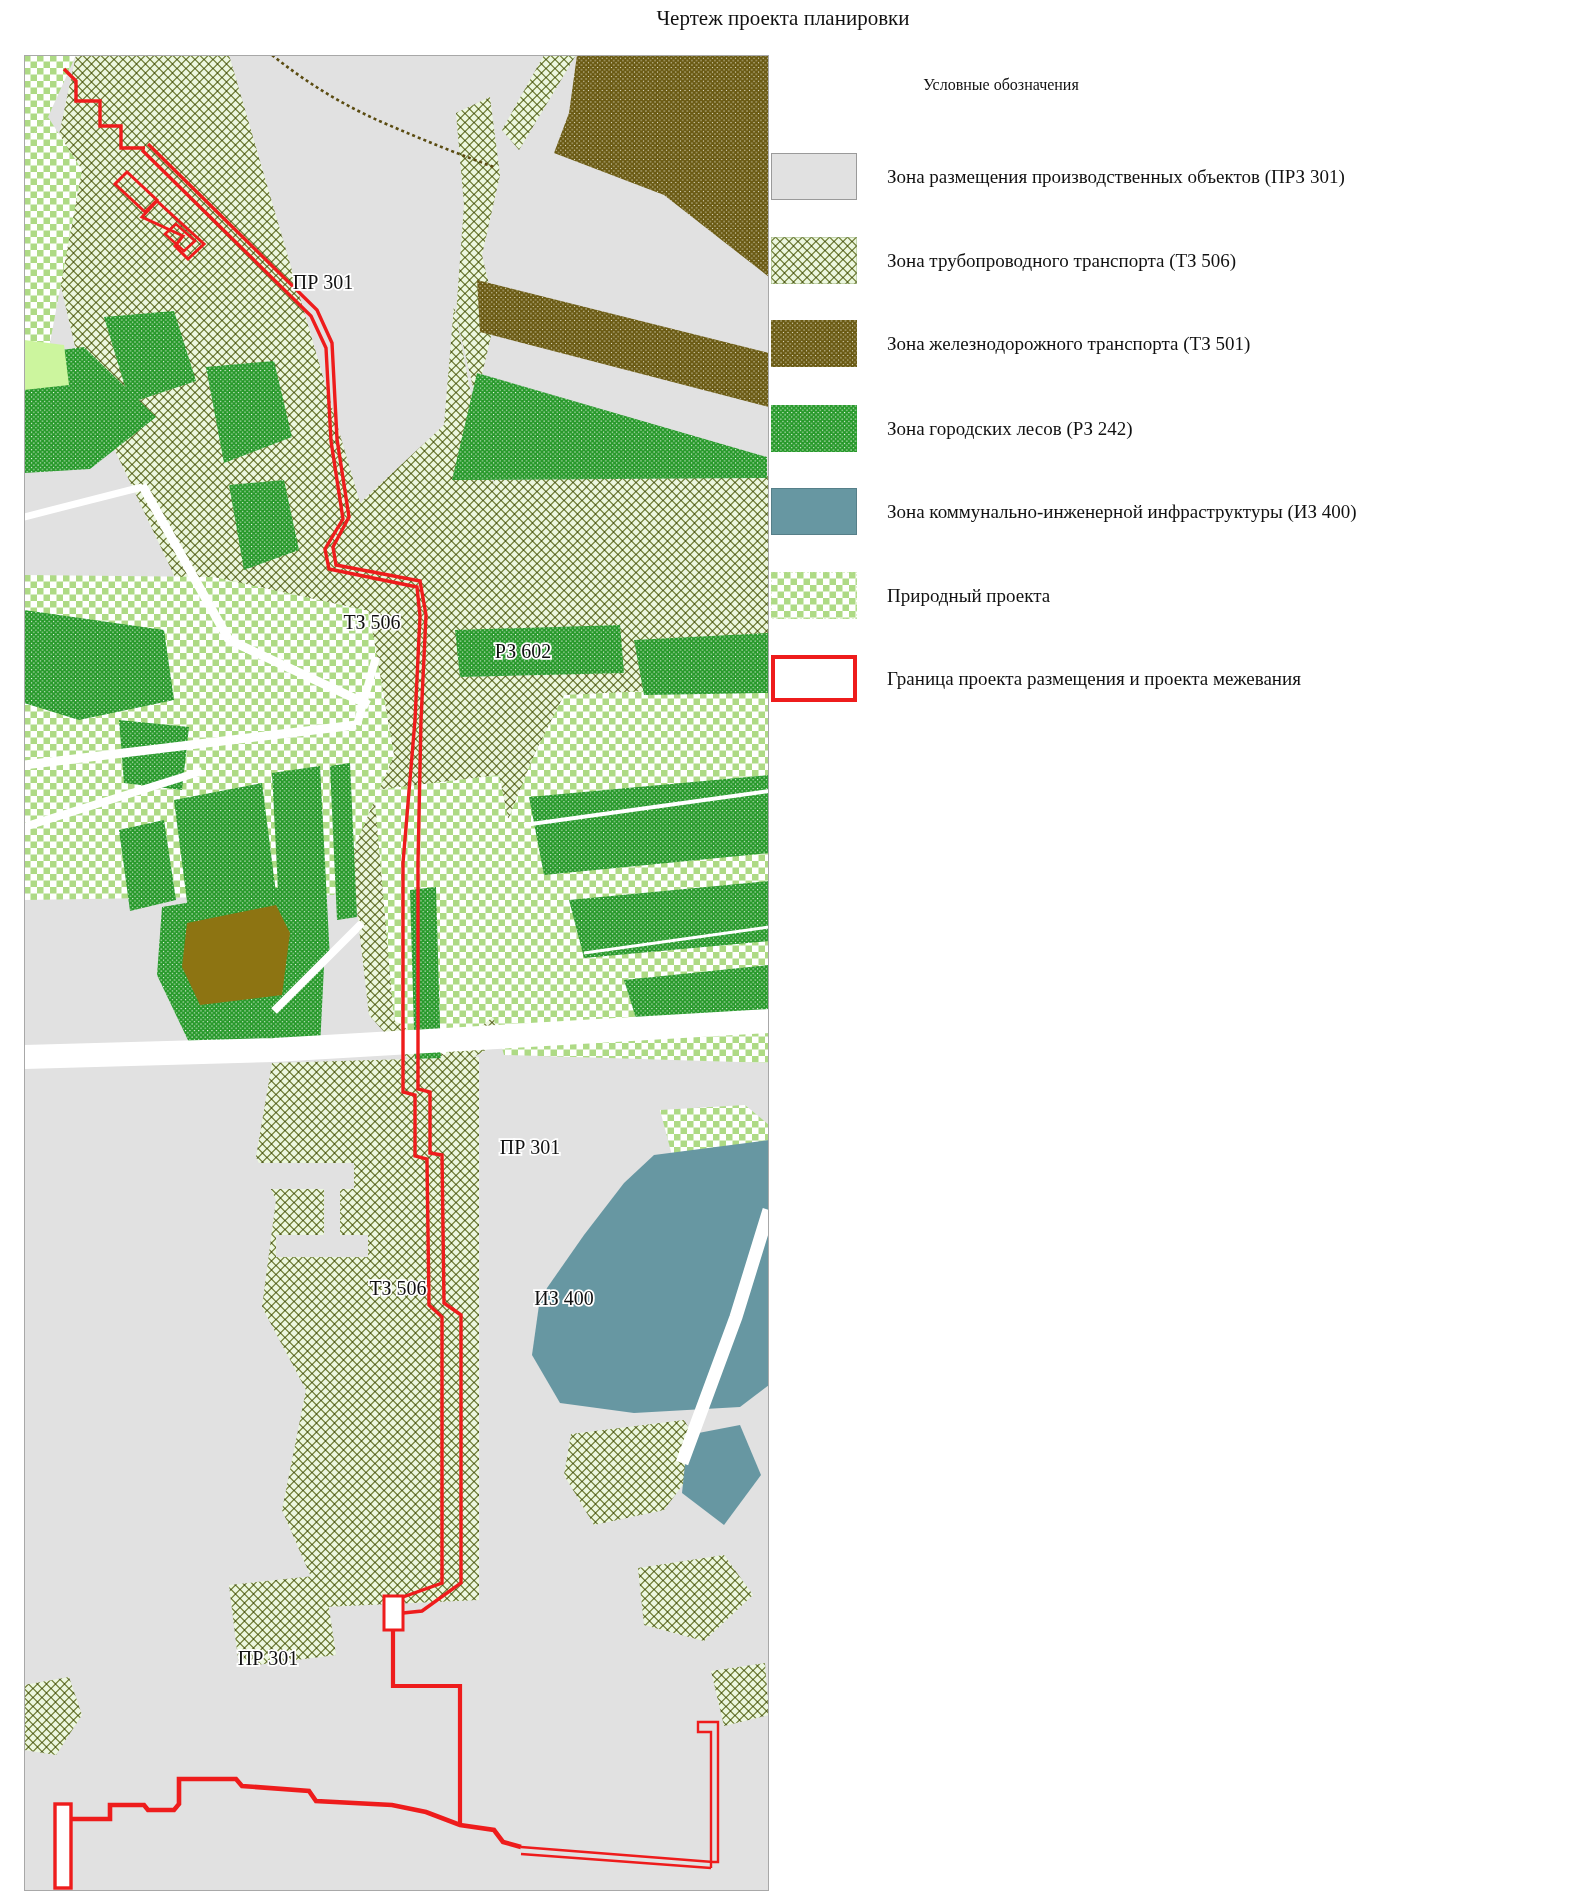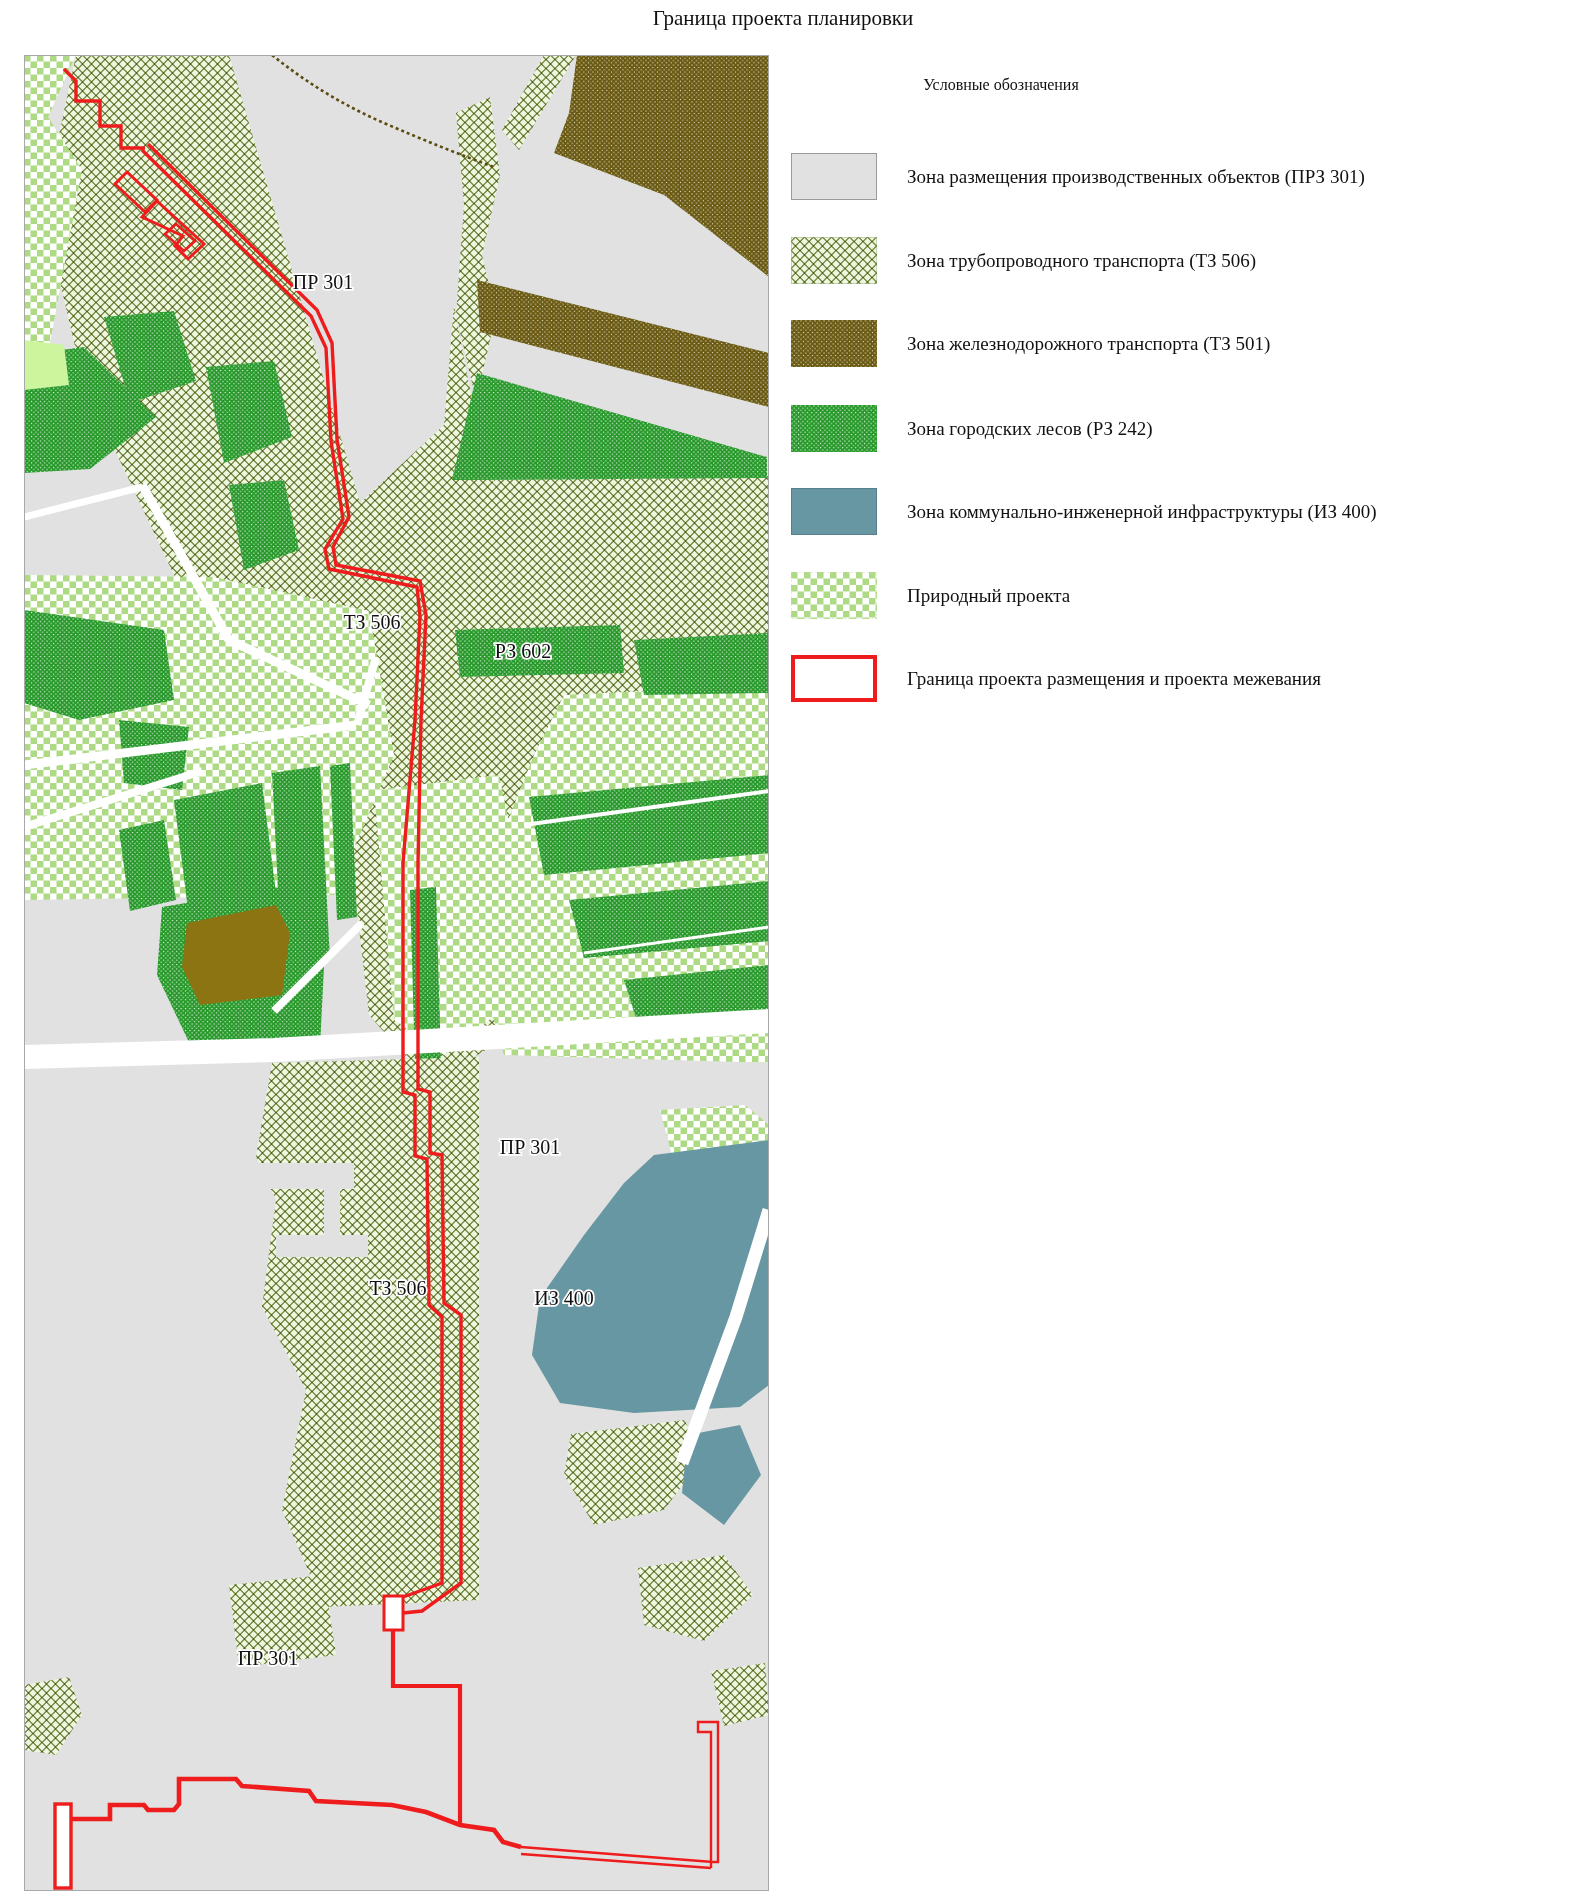--- a/index.html
+++ b/index.html
@@ -4,21 +4,21 @@
 <style>
   html,body{margin:0;padding:0;background:#ffffff;width:1575px;height:1899px;
     font-family:"Liberation Serif","DejaVu Serif",serif;overflow:hidden;position:relative;}
   #stage{position:absolute;left:0;top:0;width:1575px;height:1899px;}
   .page-title{position:absolute;left:783px;top:6px;transform:translateX(-50%);
     font-size:21px;color:#111;white-space:nowrap;}
   #map-wrap{position:absolute;left:24px;top:55px;width:890px;height:1836px;}
   .legend{position:absolute;left:0;top:0;}
   .legend-title{position:absolute;left:1001px;top:76px;transform:translateX(-50%);
     font-size:16px;color:#111;white-space:nowrap;}
-  .legend-row{position:absolute;left:791px;width:760px;height:47px;}
+  .legend-row{position:absolute;left:771px;width:760px;height:47px;}
   .legend-swatch{position:absolute;left:0;top:0;width:86px;height:47px;box-sizing:border-box;}
   .legend-swatch svg{display:block;width:86px;height:47px;}
   .sw-gray{background:#e1e1e1;border:1px solid #9a9a9a;}
   .sw-teal{background:#6797a2;border:1px solid #567f89;}
   .sw-border{background:#ffffff;border:4px solid #ee1c1c;}
   .legend-label{position:absolute;left:116px;top:50%;transform:translateY(-50%);
     font-size:19px;color:#111;white-space:nowrap;}
   svg text{font-family:"Liberation Serif","DejaVu Serif",serif;}
   .map-label{font-size:20px;fill:#111;stroke:#ffffff;stroke-width:3.5px;
     paint-order:stroke;text-anchor:middle;}
@@ -49,21 +49,21 @@
     <pattern id="pat-check" width="13" height="13" patternUnits="userSpaceOnUse">
       <rect width="13" height="13" fill="#ffffff"></rect>
       <rect x="0" y="0" width="6.5" height="6.5" fill="#aeda85"></rect>
       <rect x="6.5" y="6.5" width="6.5" height="6.5" fill="#aeda85"></rect>
     </pattern>
   </defs>
 </svg>
 
 <div id="stage">
 
-  <div class="page-title">Граница проекта планировки</div>
+  <div class="page-title">Чертеж проекта планировки</div>
 
   <div id="map-wrap">
   <svg viewBox="0 0 745 1836" width="745" height="1836">
 
     <rect x="0" y="0" width="745" height="1836" fill="#e1e1e1"></rect>
 
     <g>
       <polygon points="52,0 205,0 336,448 420,370 430,250 445,330 470,430 500,560 515,720 515,880 495,975 450,1002 385,1005 345,960 330,830 250,720 150,520 60,330 25,180 35,80" fill="url(#pat-cross)"></polygon>
       <polygon points="432,58 466,42 476,120 458,200 472,260 452,345 432,260 440,150" fill="url(#pat-cross)"></polygon>
       <polygon points="520,0 552,0 495,95 478,75" fill="url(#pat-cross)"></polygon>

